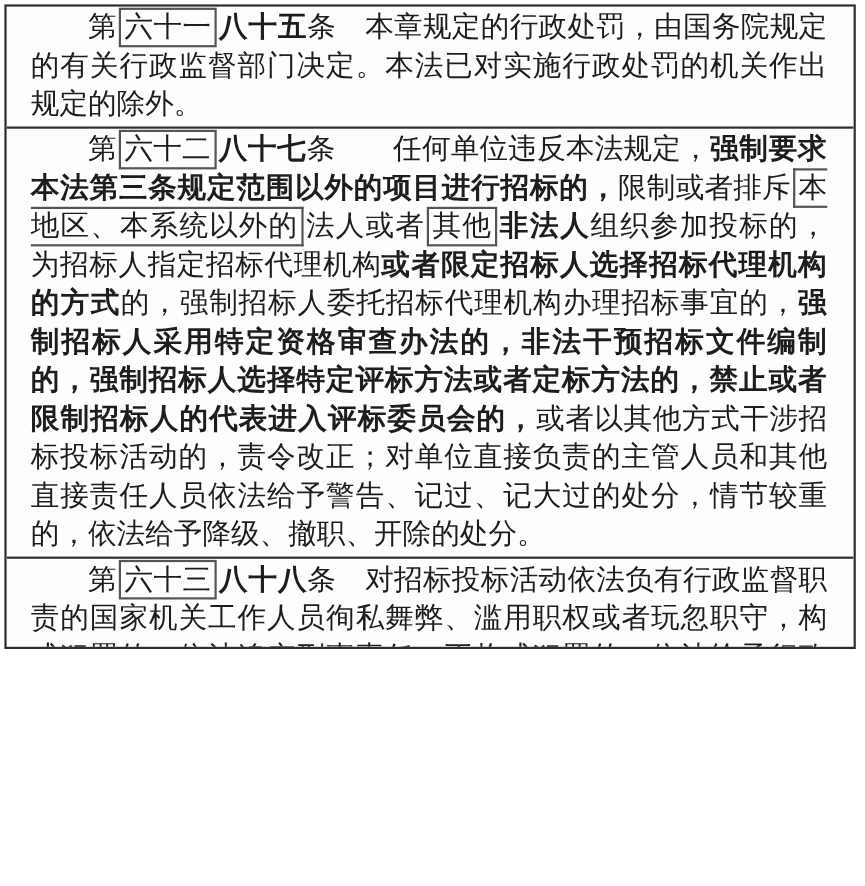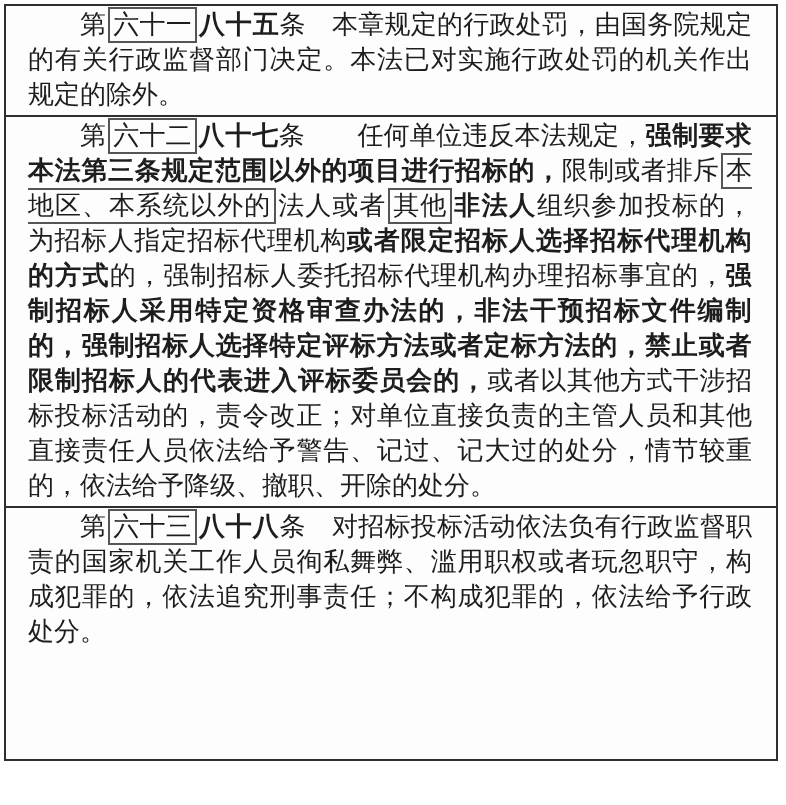--- a/index.html
+++ b/index.html
@@ -8,21 +8,21 @@
     width: 786px;
     height: 805px;
     background: #ffffff;
     overflow: hidden;
   }
   .doc {
     position: absolute;
     left: 4px;
     top: 4px;
     width: 774px;
-    height: 757px;
+    height: 586px;
     box-sizing: border-box;
     border: 2px solid #2e2e2e;
     background: #fdfdfd;
     overflow: hidden;
   }
   section.article-row {
     border-bottom: 2px solid #2e2e2e;
     padding: 1px 24px 3px 22px;
   }
   section.article-row:last-child {

